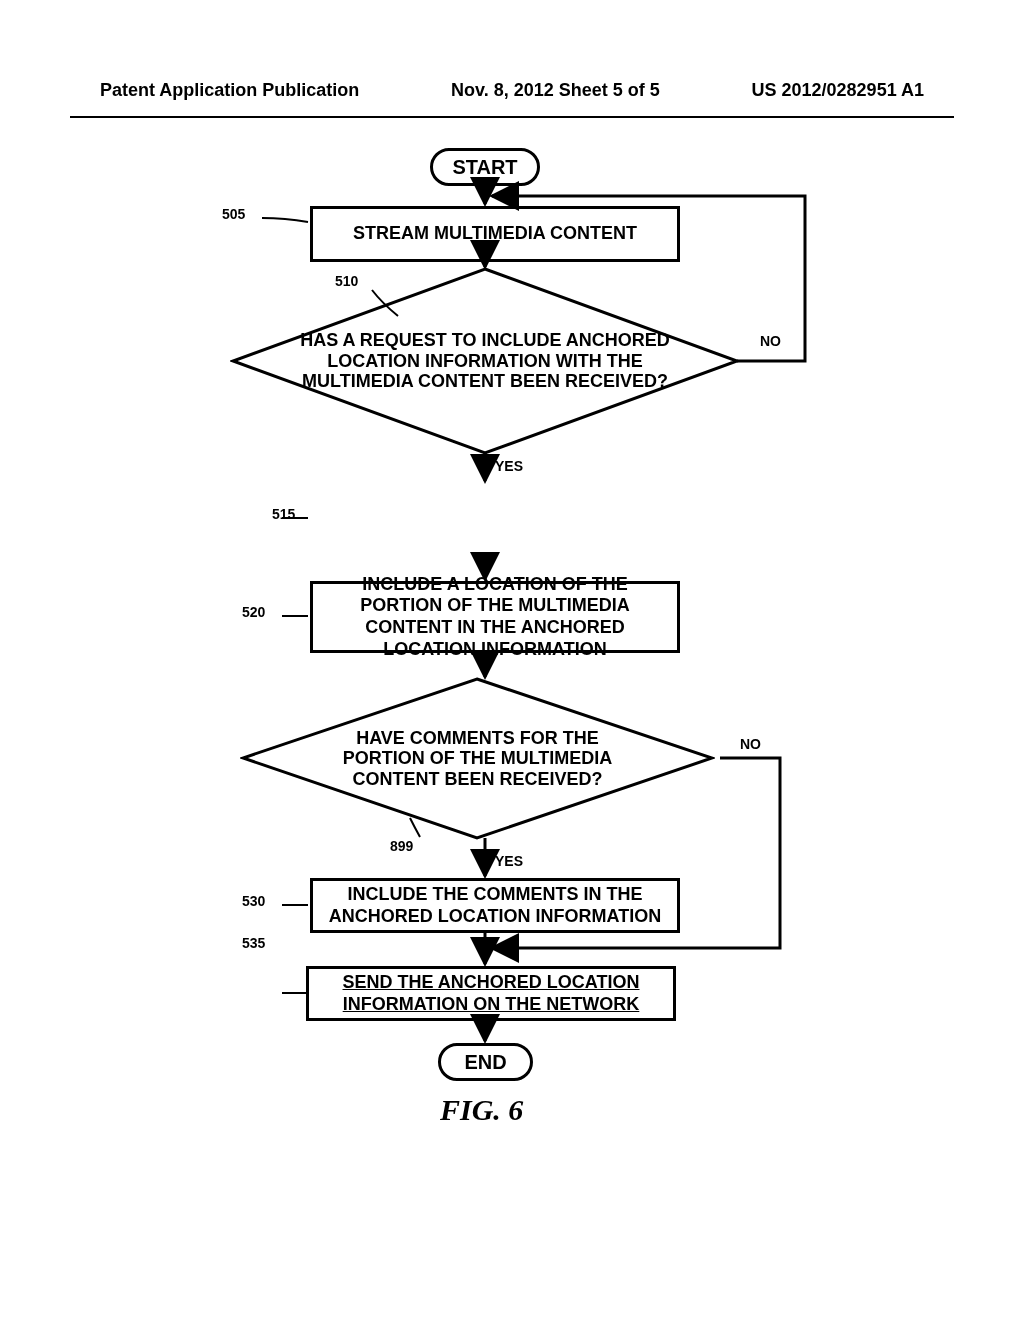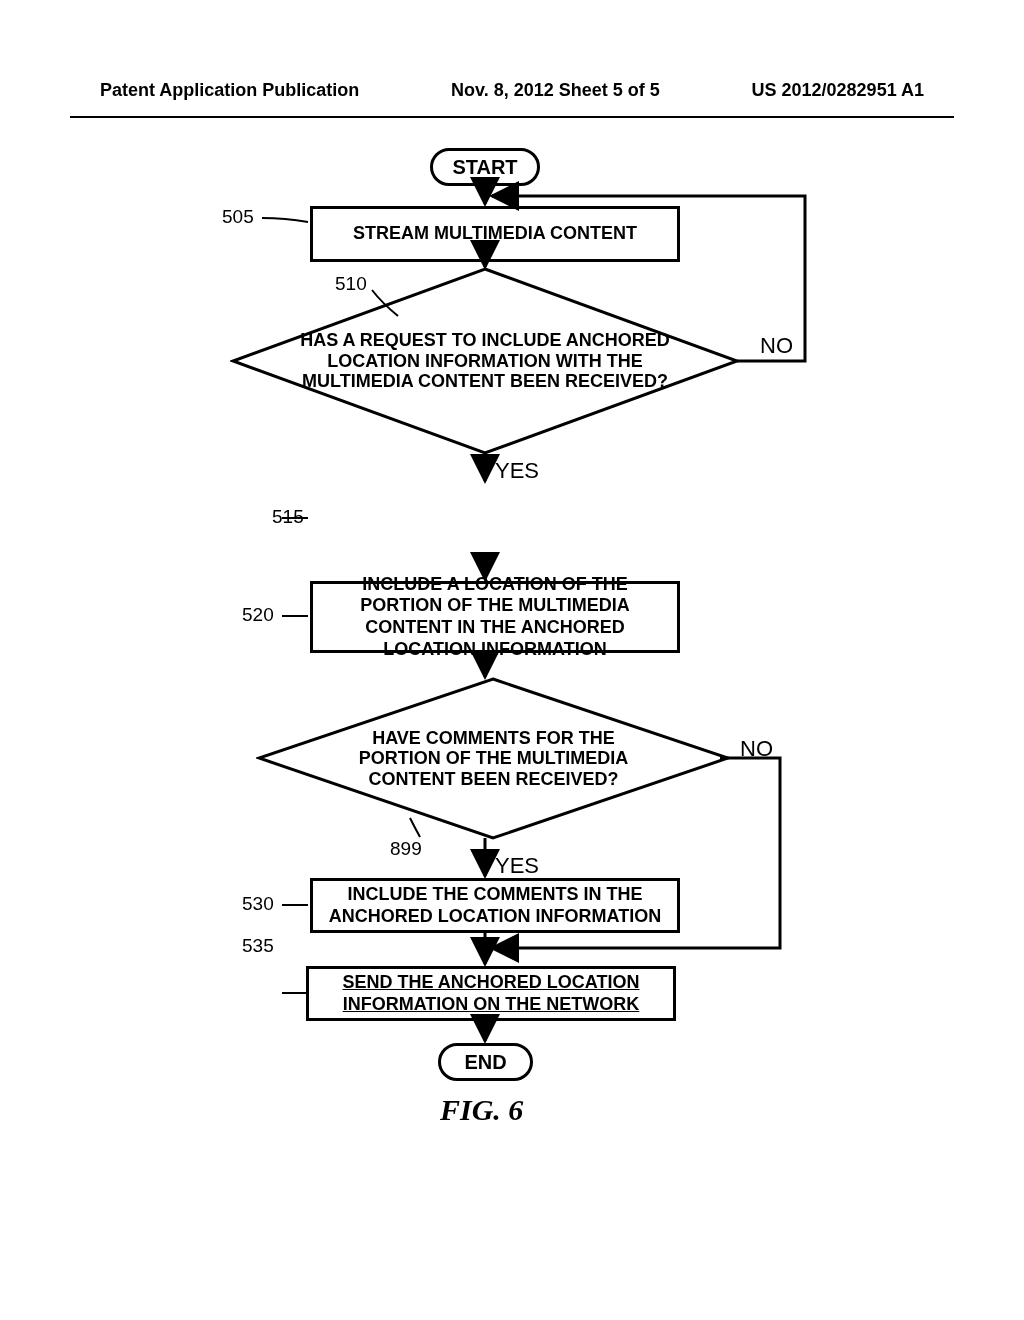--- a/index.html
+++ b/index.html
@@ -66,27 +66,27 @@
       font-size: 18px;
       font-weight: bold;
       text-align: center;
       line-height: 1.15;
       width: 100%;
       top: 50%;
       transform: translateY(-50%);
     }
     .label {
       position: absolute;
-      font-size: 19px;
-      font-weight: normal;
+      font-size: 14px;
+      font-weight: bold;
     }
     .yesno {
       position: absolute;
-      font-size: 22px;
-      font-weight: normal;
+      font-size: 14px;
+      font-weight: bold;
     }
     .fig-caption {
       position: absolute;
       font-family: "Times New Roman", serif;
       font-size: 30px;
       font-weight: normal;
     }
     svg.arrows {
       position: absolute;
       top: 0; left: 0;
@@ -127,21 +127,21 @@
   <div class="yesno" style="left:495px; top:340px;">YES</div>
   <div class="yesno" style="left:760px; top:215px;">NO</div>
 
   <div class="label" style="left:242px; top:388px;margin-left:30px;">515</div>
 
   <div class="process" style="left:310px; top:463px; width:370px; height:72px;">
     <span>INCLUDE A LOCATION OF THE PORTION OF THE MULTIMEDIA CONTENT IN THE ANCHORED LOCATION INFORMATION</span>
   </div>
   <div class="label" style="left:242px; top:486px;">520</div>
 
-  <div class="diamond-wrap" style="left:256px; top:558px; width:475px; height:165px;">
+  <div class="diamond-wrap" style="left:240px; top:558px; width:475px; height:165px;">
     <svg class="diamond-svg" width="475" height="165">
       <polygon points="237,3 472,82 237,162 3,82" fill="white" stroke="#000" stroke-width="3"></polygon>
     </svg>
     <div class="diamond-text">
       <div style="padding:0 80px;">HAVE COMMENTS FOR THE PORTION OF THE MULTIMEDIA CONTENT BEEN RECEIVED?</div>
     </div>
   </div>
   <div class="label" style="left:390px; top:720px;">899</div>
   <div class="yesno" style="left:495px; top:735px;">YES</div>
   <div class="yesno" style="left:740px; top:618px;">NO</div>

